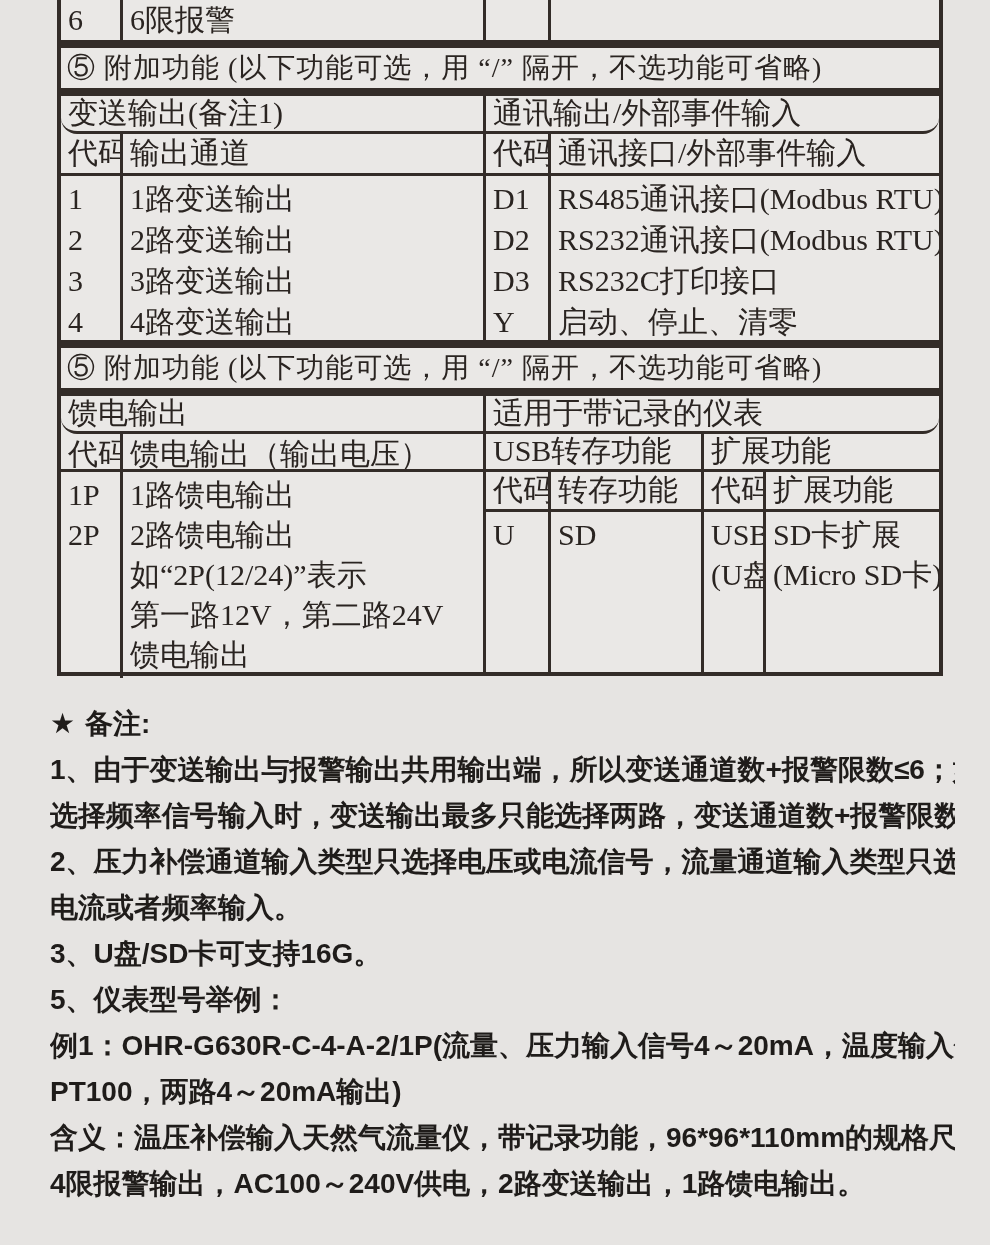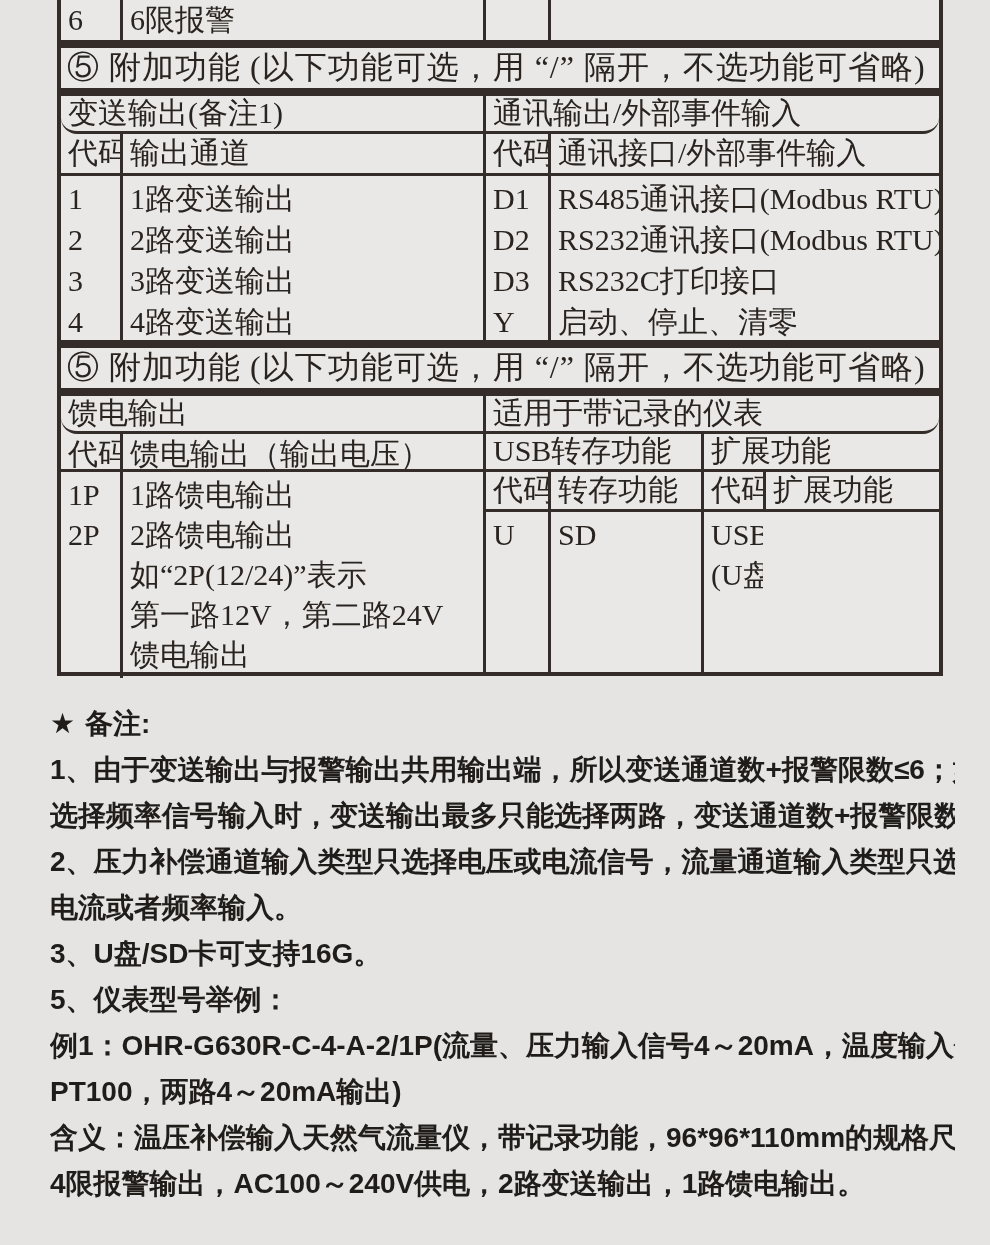--- a/index.html
+++ b/index.html
@@ -15,21 +15,21 @@
     width:990px;height:1245px;
     background:var(--page-bg);
     font-family:"Liberation Serif","DejaVu Serif",serif;
     color:var(--text);
     overflow:hidden;
   }
   .sheet{margin-left:57px;width:886px;}
   .box{border:4px solid var(--line);background:var(--panel-bg);}
   .t-top{border-top:none;height:44px;}
   .banner{height:48px;display:flex;align-items:center;padding-left:6px;
-          font-size:32px;letter-spacing:1px;white-space:nowrap;}
+          font-size:28px;letter-spacing:1px;white-space:nowrap;}
   .row{display:grid;}
   .g4{grid-template-columns:59px 363px 65px 1fr;}
   .g2{grid-template-columns:422px 1fr;}
   .cell{padding-left:7px;overflow:hidden;white-space:nowrap;font-size:30px;}
   .bl{border-left:3px solid var(--line);}
   .bb{border-bottom:3px solid var(--line);}
   .title-row{height:38px;border-radius:16px;}
   .hdr-row{height:42px;}
   .vmid{display:flex;align-items:center;}
   .title-row .cell,.hdr-row .cell{display:flex;align-items:center;}
@@ -155,20 +155,24 @@
           <div class="cell">
             <div class="ln">U</div>
           </div>
           <div class="cell bl">
             <div class="ln">SD</div>
           </div>
           <div class="cell bl">
             <div class="ln">USB卡转存</div>
             <div class="ln">(U盘)</div>
           </div>
+          <div class="cell bl">
+            <div class="ln">SD卡扩展</div>
+            <div class="ln">(Micro SD卡)</div>
+          </div>
         </div>
       </div>
     </div>
   </div>
 
 </div>
 
 <div class="notes">
   <div class="note-line">
     <span class="star">★</span><span>备注:</span>

